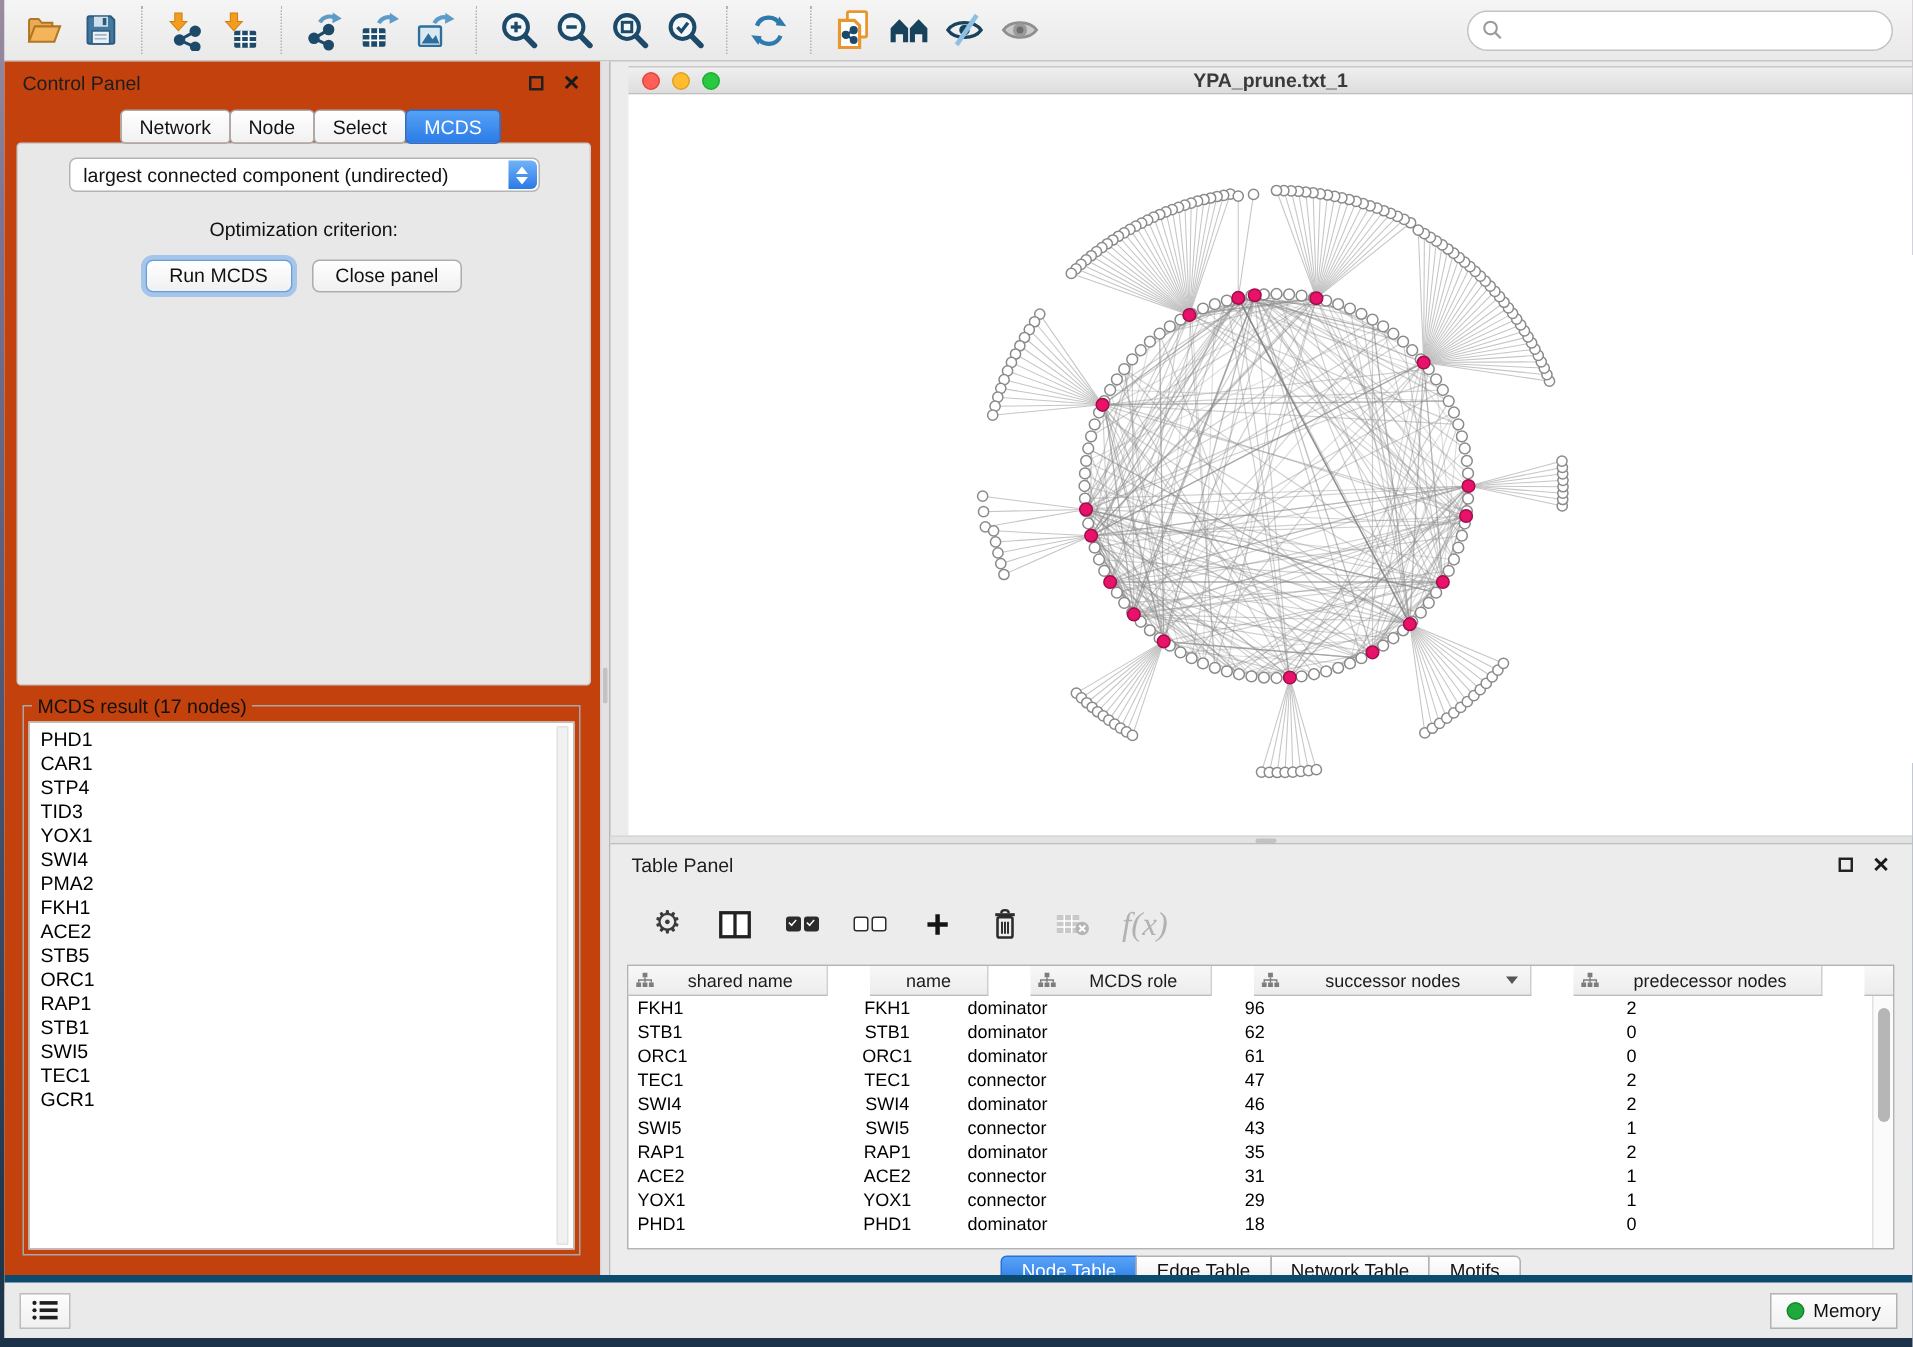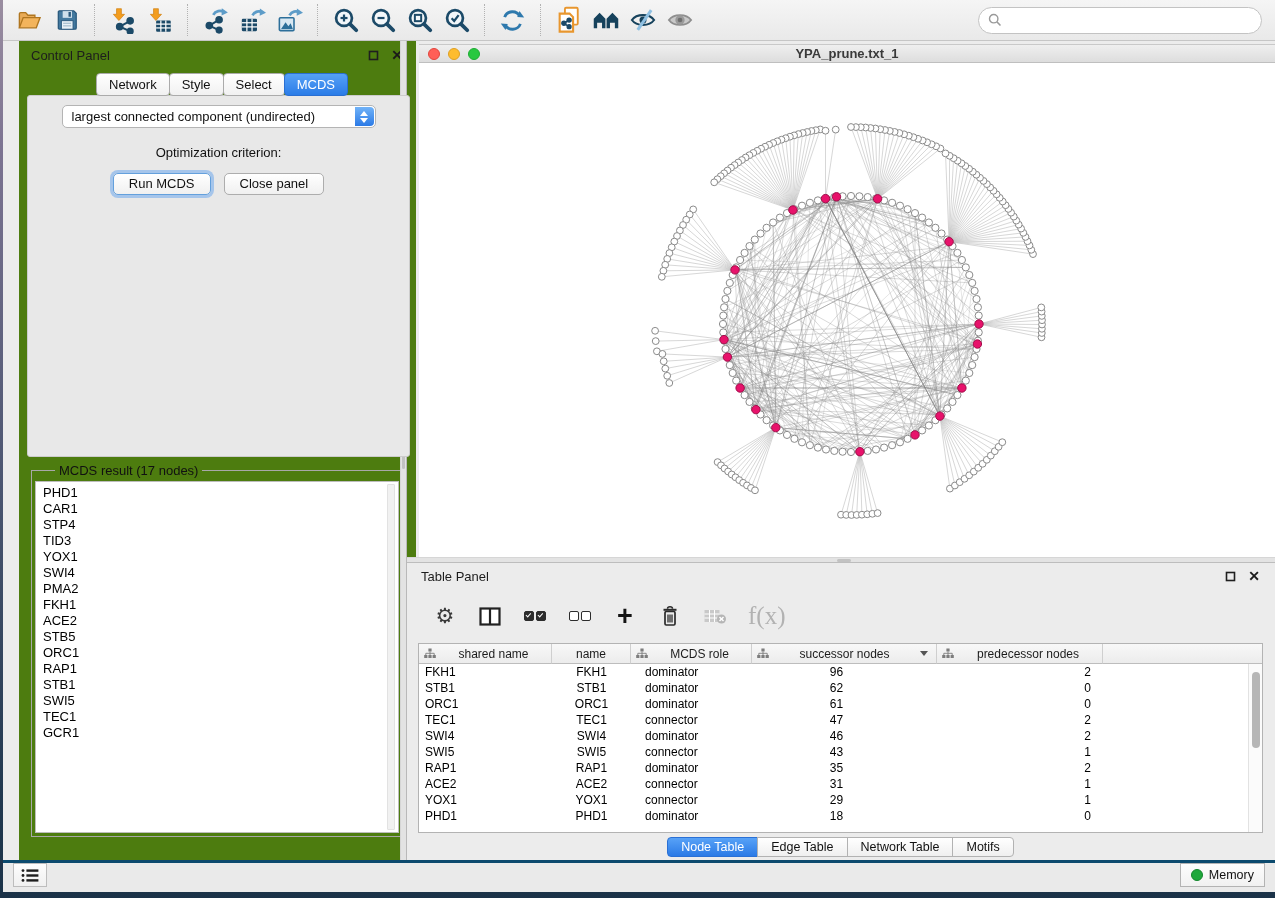--- a/index.html
+++ b/index.html
@@ -20,21 +20,21 @@
   .tsep{ width:1px; height:32px; border-left:1px dotted #b2b2b2; margin:0 9px; flex:0 0 auto; }
   #search-wrap{ margin-left:auto; margin-right:5px; width:284px; height:27px; background:#fff;
     border:1px solid #c3c3c3; border-radius:14px; display:flex; align-items:center; padding:0 9px; gap:5px; }
   #search-wrap input{ border:none; outline:none; flex:1; font-size:13px; background:transparent;
     font-family:"Liberation Sans",sans-serif; }
 
   
   #main{ position:absolute; left:0; top:41px; right:0; bottom:32px; }
 
   
-  #control-panel{ position:absolute; left:16px; top:0; width:397px; height:100%; background:#4d7c0f; }
+  #control-panel{ position:absolute; left:0; top:0; width:397px; height:100%; background:#c2410c; }
   #cp-title-row{ height:28px; display:flex; align-items:center; padding:0 12px; }
   #cp-title{ font-size:13px; color:#1d1d1d; }
   .panel-winbtns{ margin-left:auto; display:flex; align-items:center; gap:10px; }
   .float-btn, .close-btn{ width:14px; height:14px; display:flex; align-items:center; justify-content:center; }
   .close-btn{ font-size:14px; font-weight:bold; color:#1a1a1a; }
 
   #cp-tabs{ position:absolute; left:78px; top:32px; display:flex; z-index:3; }
   .cptab{ height:23px; line-height:21px; padding:0 12px; font-size:13px; color:#111;
     background:linear-gradient(#ffffff,#f1f1f1); border:1px solid #ababab; margin-left:-1px; border-radius:4px; }
   .cptab.active{ background:linear-gradient(#55a1f7,#2b7ce7); color:#fff; border-color:#2a6fd2; z-index:2; }
@@ -50,21 +50,21 @@
     display:flex; flex-direction:column; align-items:center; justify-content:center; gap:2px; }
   .tri-up{ width:0;height:0;border-left:4px solid transparent;border-right:4px solid transparent;border-bottom:5px solid #fff; }
   .tri-dn{ width:0;height:0;border-left:4px solid transparent;border-right:4px solid transparent;border-top:5px solid #fff; }
   #cp-buttons{ display:flex; justify-content:center; gap:13px; margin-top:13px; }
   .macbtn{ height:22px; line-height:20px; padding:0 15px; font-size:13px; color:#111;
     background:linear-gradient(#ffffff,#f0f0f0); border:1px solid #adadad; border-radius:5px; }
   #run-btn{ border-color:#64a0dc; box-shadow:0 0 0 3px rgba(110,168,237,.55); }
 
   #mcds-group{ position:absolute; left:12px; top:422px; width:372px; height:374px;
     border:1px solid #a8a8a8; margin:0; padding:3px; background:transparent; }
-  #mcds-group legend{ font-size:13px; color:#111; padding:0 4px; margin-left:20px; }
+  #mcds-group legend{ font-size:13px; color:#111; padding:0 4px; margin-left:2px; }
   #mcds-list{ position:relative; width:100%; height:100%; background:#fff; border:1px solid #bdbdbd;
     overflow:hidden; padding:3px 0 0 7px; font-size:13px; line-height:16px; color:#000; }
   #mcds-scroll{ position:absolute; top:2px; bottom:2px; right:3px; width:8px; background:#f1f1f1;
     border:1px solid #e2e2e2; border-radius:1px; }
 
   
   #v-splitter{ position:absolute; left:397px; top:0; width:7px; height:100%;
     background:#e3e3e3; border-left:1px solid #d6d6d6; border-right:1px solid #b9b9b9; }
   #v-splitter .grip{ position:absolute; top:404px; left:1px; width:3px; height:24px; background:#c2c2c2; border-radius:2px; }
   #h-splitter{ position:absolute; left:0; top:516px; right:0; height:6px;
@@ -92,25 +92,25 @@
   #tp-toolbar{ position:absolute; left:0; top:28px; right:0; height:50px;
     display:flex; align-items:center; padding-left:26px; gap:21px; }
   .tpbtn{ display:flex; align-items:center; justify-content:center; min-width:24px; height:28px; }
   .gear-glyph{ font-size:21px; color:#3a3a3a; line-height:22px; }
   .chkpair{ display:flex; gap:2px; }
   .chk{ width:10px; height:10px; border:1.6px solid #2c2c2c; border-radius:2px; background:#fff; position:relative; }
   .chk.on{ background:#2c2c2c; }
   .chk.on::after{ content:""; position:absolute; left:1.4px; top:0.6px; width:4px; height:2.4px;
     border-left:1.6px solid #fff; border-bottom:1.6px solid #fff; transform:rotate(-48deg); }
   .plus-glyph{ font-size:27px; font-weight:bold; color:#141414; line-height:20px; }
-  .fx{ font-family:"Liberation Serif",serif; font-size:25px; color:#b2b2b2; }
+  .fx{ font-family:"Liberation Serif",serif; font-style:italic; font-size:22px; color:#b2b2b2; }
 
   #table-wrap{ position:absolute; left:11px; right:12px; top:80px; height:190px;
     background:#fff; border:1px solid #b3b3b3; overflow:hidden; }
-  #thead{ display:flex; height:20px; }
+  #thead{ display:flex; height:20px;gap:28px; }
   .hcell{ display:flex; align-items:center; height:20px; background:linear-gradient(#f8f8f8,#ececec);
     border-right:1px solid #cfcfcf; border-bottom:1px solid #bdbdbd; font-size:12px; color:#1c1c1c; position:relative; }
   .hcell .hlabel{ flex:1; text-align:center; }
   .hcell .treeicon{ margin-left:5px; flex:0 0 auto; }
   .hcell.filler{ flex:1; border-right:none; }
   .sortind{ width:0;height:0;border-left:4px solid transparent;border-right:4px solid transparent;
     border-top:5px solid #555; margin-right:8px; flex:0 0 auto; }
   #tbody{ font-size:12px; color:#000; }
   .trow{ display:flex; height:16px; line-height:16px; }
   .c0{ width:133px; padding-left:6px; }
@@ -122,22 +122,22 @@
   #tscroll .thumb{ position:absolute; left:3px; top:8px; width:8px; height:76px; background:#b6b6b6; border-radius:5px; }
 
   #table-tabs{ position:absolute; left:0; right:0; top:274px; display:flex; justify-content:center; }
   .ttab{ height:20px; line-height:18px; padding:0 13px; font-size:12.5px; color:#111;
     background:linear-gradient(#ffffff,#efefef); border:1px solid #b2b2b2; margin-left:-1px; }
   .ttab:first-child{ border-radius:4px 0 0 4px; }
   .ttab:last-child{ border-radius:0 4px 4px 0; }
   .ttab.active{ background:linear-gradient(#58a2f7,#2b7ae6); color:#fff; border-color:#2a70d5; }
 
   
-  #status-bar{ position:absolute; left:0; right:0; bottom:0; height:32px; background:#eaeaea;
-    border-top:3px solid #0c4a6e; display:flex; align-items:flex-start; padding:0 10px; }
+  #status-bar{ position:absolute; left:0; right:0; bottom:0; height:42px; background:#eaeaea;
+    border-top:5px solid #0c4a6e; display:flex; align-items:center; padding:0 10px; }
   #list-btn{ width:34px; height:24px; background:linear-gradient(#fdfdfd,#f0f0f0); border:1px solid #bdbdbd;
     display:flex; align-items:center; justify-content:center; }
   #memory-btn{ margin-left:auto; height:24px; padding:0 10px; background:linear-gradient(#fdfdfd,#f1f1f1);
     border:1px solid #b3b3b3; display:flex; align-items:center; gap:6px; font-size:12.5px; color:#111; }
   #memory-dot{ width:12px; height:12px; border-radius:50%; background:#1fa83c; border:1px solid #13862c; }
 </style>
 </head>
 <body>
 
 <div id="app-window">
@@ -312,21 +312,21 @@
           <span class="float-btn">
             <svg width="11" height="11">
                 <rect x="1.5" y="1.5" width="8" height="8" fill="none" stroke="#1f1f1f" stroke-width="1.6"></rect>
               </svg>
           </span>
           <span class="close-btn">✕</span>
         </span>
       </div>
       <div id="cp-tabs">
           <div class="cptab">Network</div>
-          <div class="cptab">Style</div>
+          <div class="cptab">Node</div>
           <div class="cptab">Select</div>
           <div class="cptab active">MCDS</div>
         </div>
       <div id="cp-content">
         <div id="opt-select">
           <span>largest connected component (undirected)</span>
           <span class="stepper">
               <span class="tri-up"></span>
               <span class="tri-dn"></span>
             </span>

